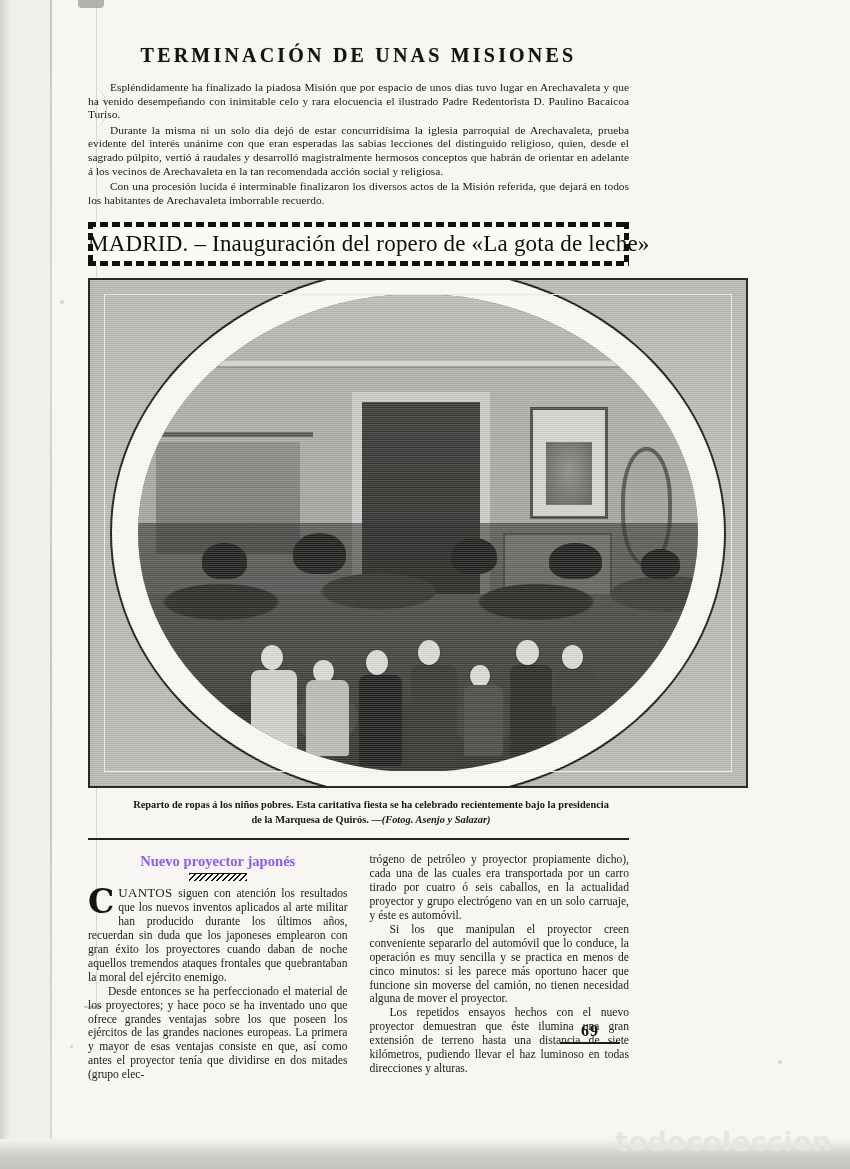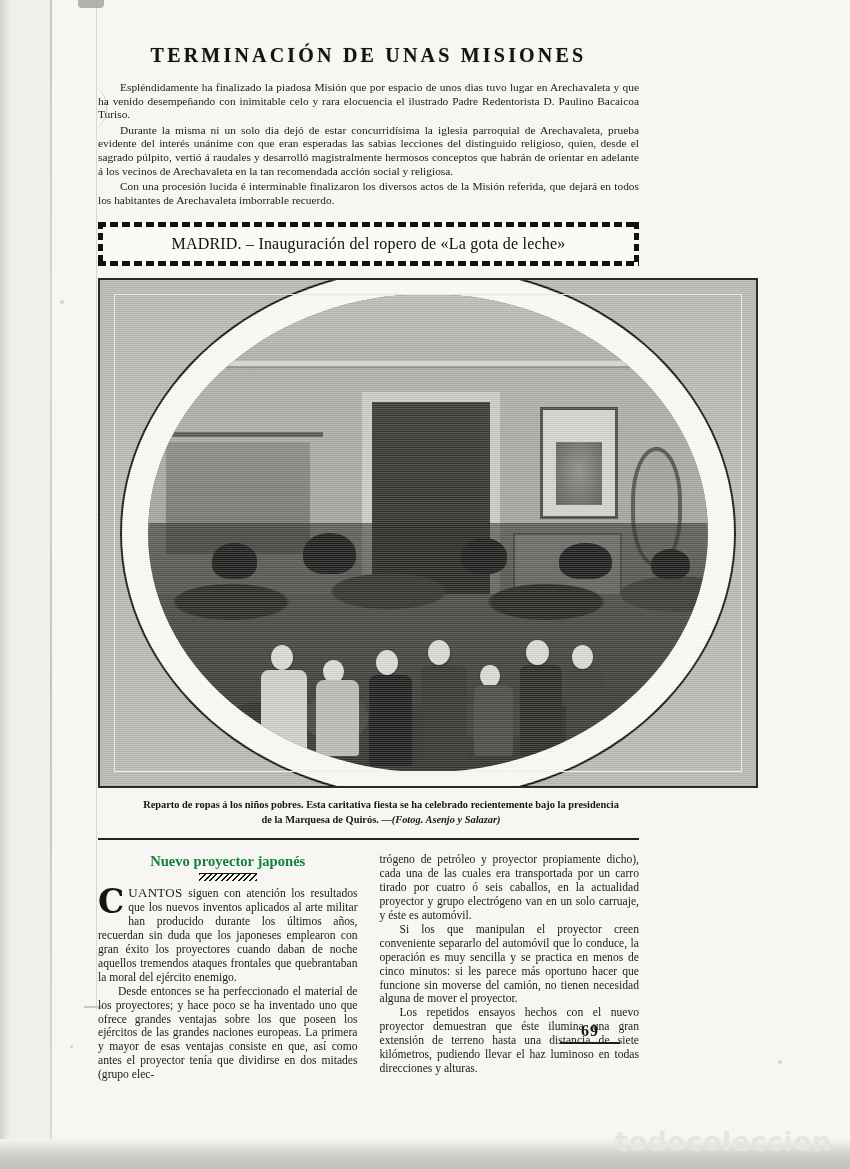--- a/index.html
+++ b/index.html
@@ -45,21 +45,21 @@
     background:linear-gradient(to bottom,#f5f4f1,#cfcecb 55%,#c2c1be);
   }
   .scan-topnick{
     position:absolute;left:78px;top:0;width:26px;height:8px;
     background:#9b9a97;border-radius:0 0 4px 4px;opacity:.75;
   }
   .speck{position:absolute;background:#cbcac6;border-radius:50%;opacity:.8;}
 
   
   .content{
-    position:absolute;left:98px;top:0;width:541px;height:1169px;
+    position:absolute;left:88px;top:0;width:541px;height:1169px;
   }
 
   
   .headline{
     text-align:center;
     font-weight:bold;
     font-size:20px;
     letter-spacing:3.2px;
     color:#15140f;
     margin-top:44px;
@@ -96,21 +96,21 @@
     background-color:transparent;}
   .banner-dash.left{left:0;top:0;bottom:0;width:5px;
     background-image:repeating-linear-gradient(to bottom,#111 0 7px,transparent 7px 11px);
     background-color:transparent;}
   .banner-dash.right{right:0;top:0;bottom:0;width:5px;
     background-image:repeating-linear-gradient(to bottom,#111 0 7px,transparent 7px 11px);
     background-color:transparent;}
   .banner-text{
     position:absolute;left:0;right:0;top:50%;transform:translateY(-50%);
     text-align:center;
-    font-size:16px;
+    font-size:23px;
     color:#100f0c;
     letter-spacing:.2px;
     white-space:nowrap;
   }
 
   
   .plate{
     margin-top:12px;
     position:relative;
     width:660px;height:510px;
@@ -242,21 +242,21 @@
   .cols{
     margin-top:13px;
     display:flex;
     gap:22px;
   }
   .col{width:319px;}
   .art-title{
     text-align:center;
     font-size:14.6px;
     font-weight:bold;
-    color:#15803d;
+    color:#8b5cf6;
     margin:0;
   }
   .ornament{
     width:58px;height:7px;margin:3px auto 5px auto;
     background-image:
       repeating-linear-gradient(135deg,#15140f 0 1.4px,transparent 1.4px 4px);
     border-top:1.2px solid #15140f;
   }
   .col p{
     margin:0;

